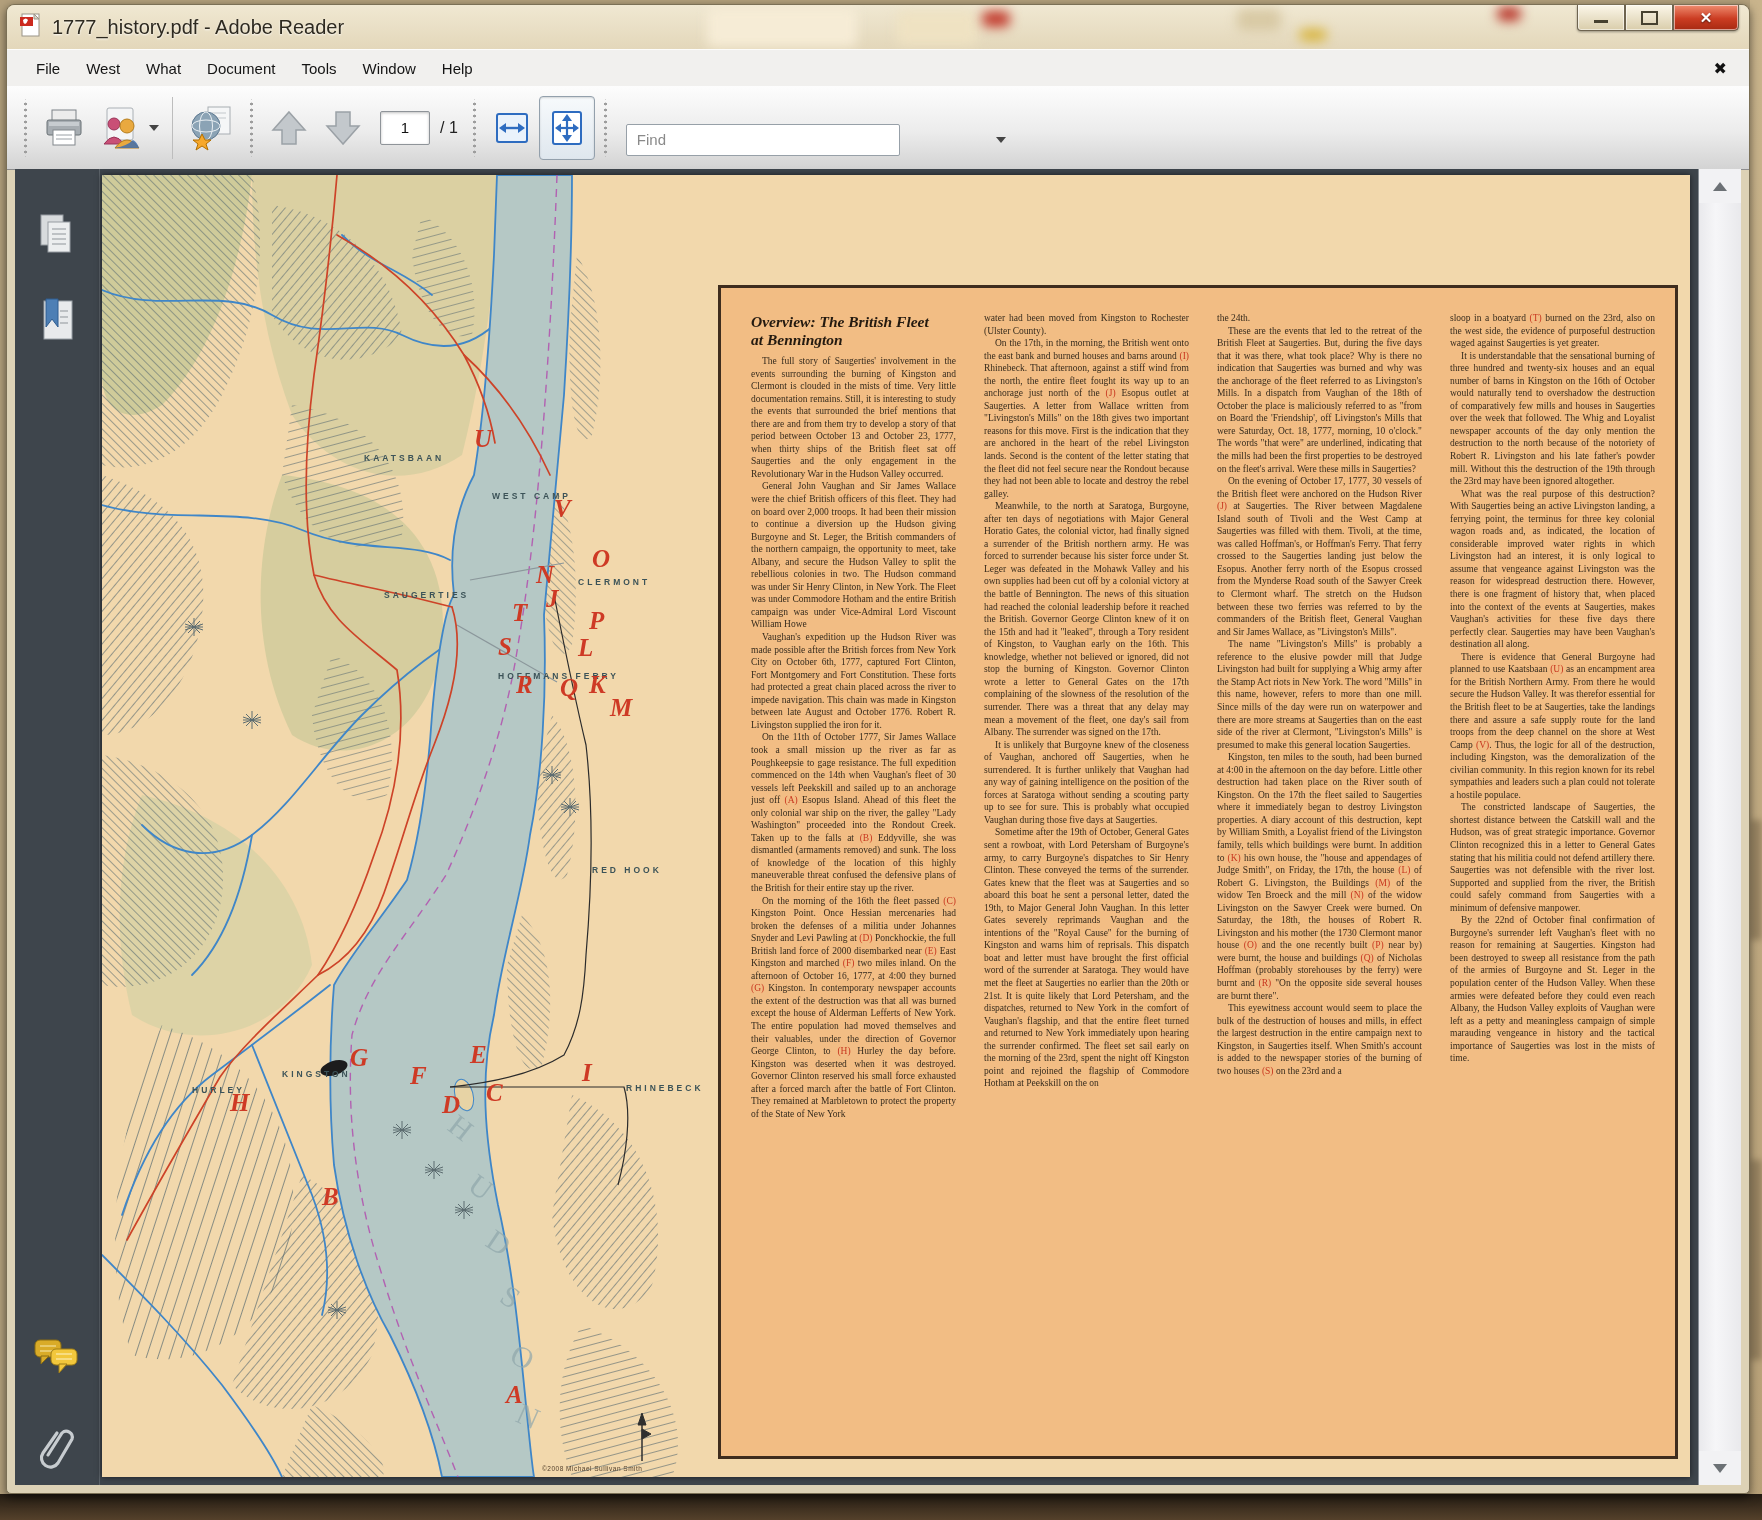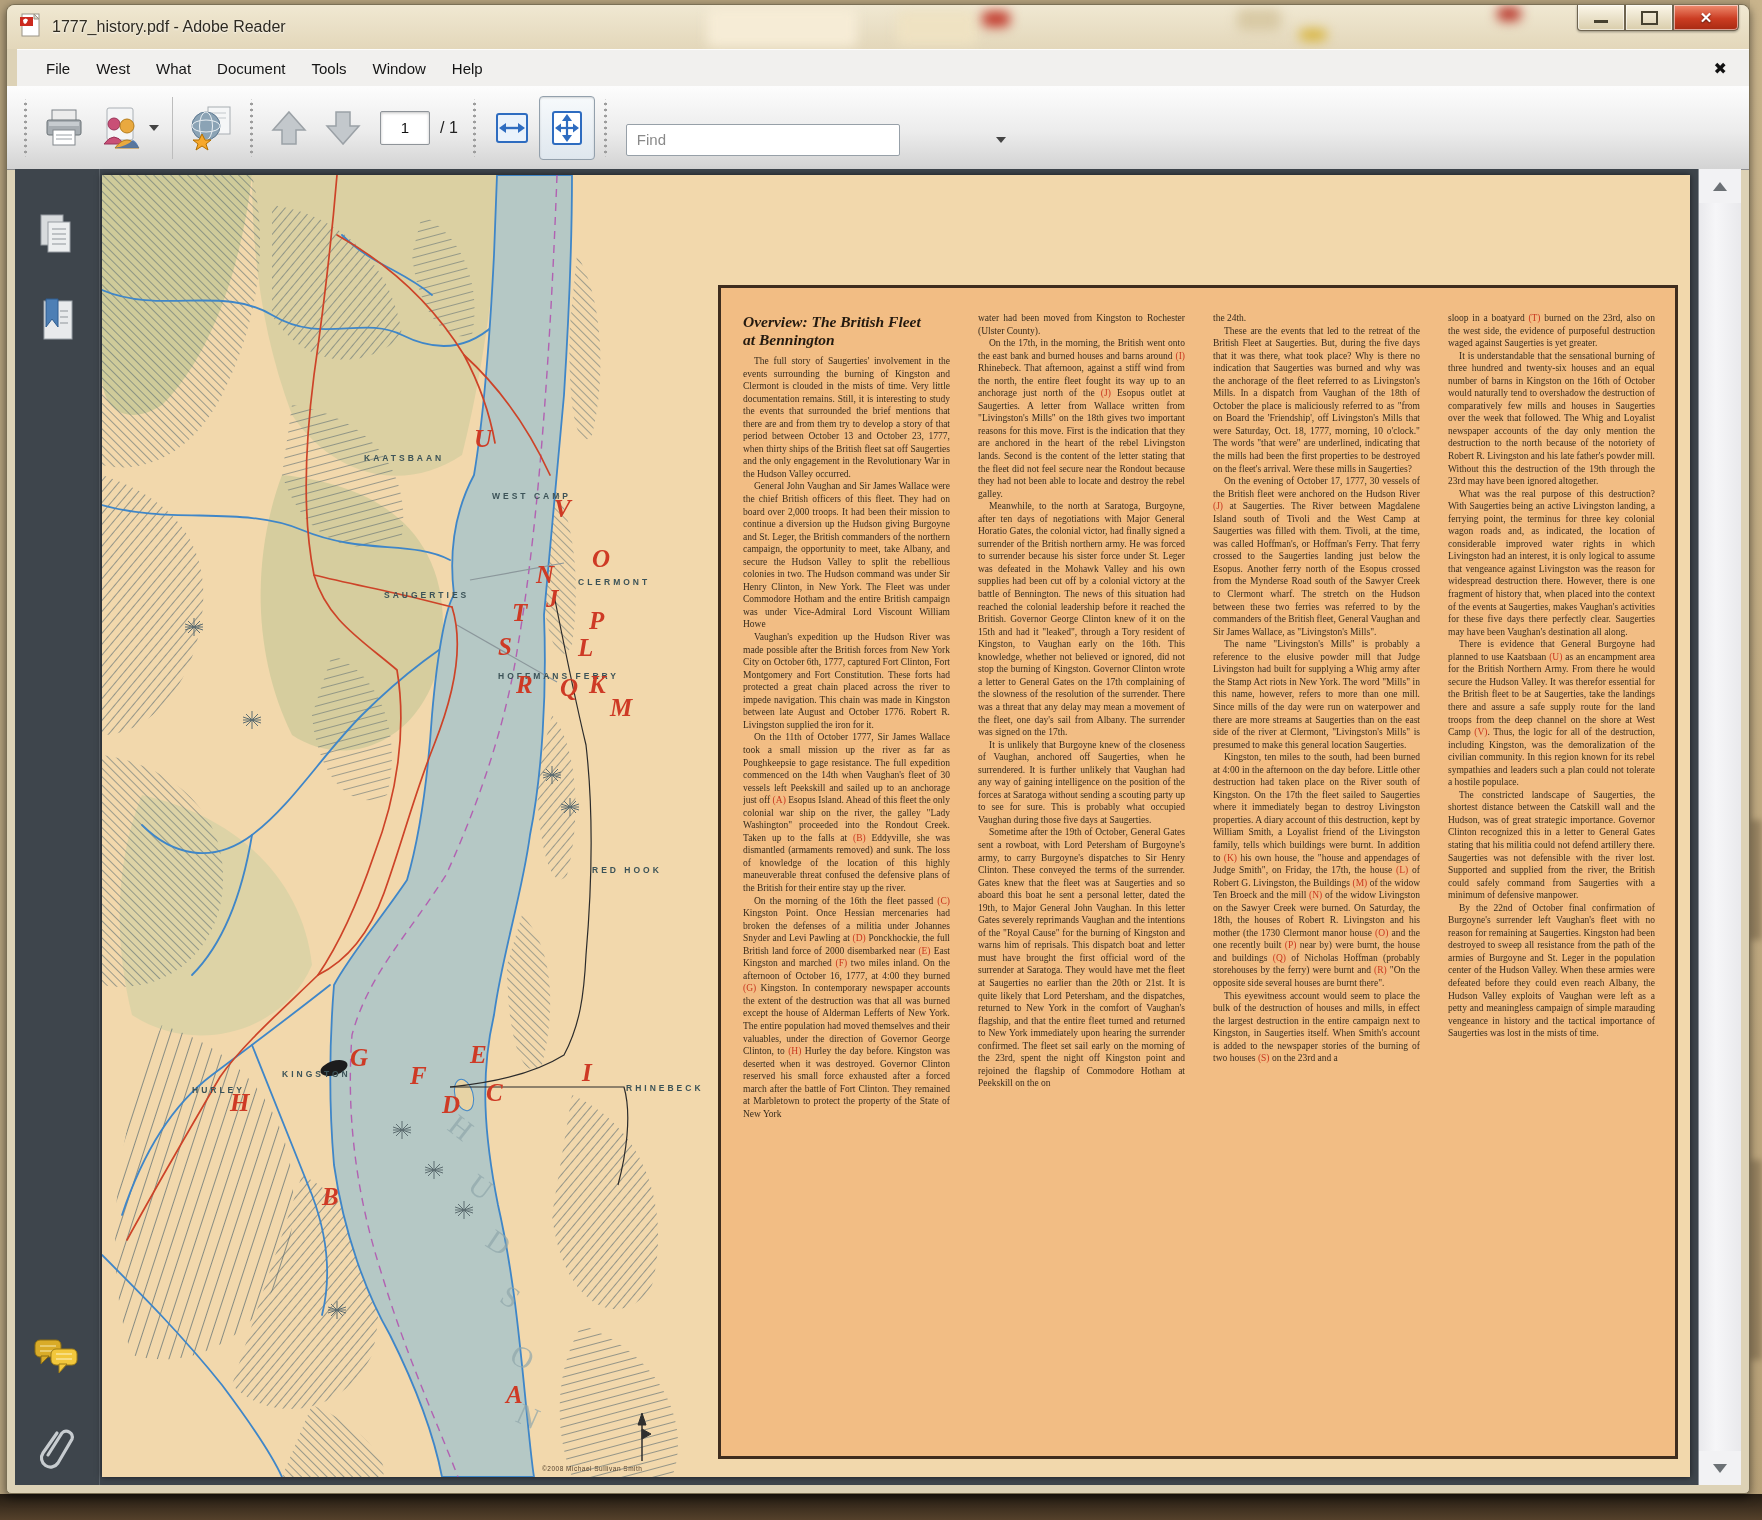--- a/index.html
+++ b/index.html
@@ -14,35 +14,35 @@
      background:linear-gradient(#241c13,#55412b);}
 
   
   .window{position:absolute;left:6px;top:4px;width:1742px;height:1488px;
      background:#ddd2b6;border:1px solid #7b7056;border-radius:8px 8px 5px 5px;
      box-shadow:0 3px 10px rgba(0,0,0,.55);}
   .titlebar{position:absolute;left:0;top:0;right:0;height:44px;border-radius:8px 8px 0 0;
      background:linear-gradient(#f0e8d2,#e3d7ba);overflow:hidden;}
   .titlebar .blob{position:absolute;border-radius:6px;filter:blur(6px);}
   .title-left{position:absolute;left:12px;top:0;height:44px;display:flex;align-items:center;gap:9px;z-index:3}
-  .title-text{font-size:16px;color:#2e2a20;text-shadow:0 1px 2px rgba(255,255,255,.9);}
+  .title-text{font-size:20px;color:#2e2a20;text-shadow:0 1px 2px rgba(255,255,255,.9);}
   .winbtns{position:absolute;right:10px;top:0;display:flex;z-index:4;
      filter:drop-shadow(0 1px 1px rgba(0,0,0,.35));}
   .wbtn{width:46px;height:25px;border:1px solid #6e6450;border-top:none;
      display:flex;align-items:center;justify-content:center;
      box-shadow:inset 0 0 0 1px rgba(255,255,255,.55);}
   .wbtn.min{border-radius:0 0 0 4px;background:linear-gradient(#fcf7e9,#d9cdab);}
   .wbtn.max{background:linear-gradient(#fcf7e9,#d9cdab);}
   .wbtn.close{width:64px;border-radius:0 0 5px 0;background:linear-gradient(#ef8d70,#cb3c22 55%,#a72a12);
      color:#fff;font-weight:bold;font-size:15px;text-shadow:0 1px 2px rgba(0,0,0,.6);}
   .glyph-min{width:14px;height:3px;background:#46412f;margin-top:8px;}
   .glyph-max{width:13px;height:10px;border:2px solid #46412f;background:transparent;}
 
   
-  .menubar{position:absolute;left:10px;top:44px;right:0;height:36px;background:#f1f0ee;
+  .menubar{position:absolute;left:0;top:44px;right:0;height:36px;background:#f1f0ee;
      border-top:1px solid #fdfdfc;border-bottom:1px solid #b3b3b3;
      display:flex;align-items:center;padding:0 16px;}
   .menu-item{font-size:15px;color:#141414;padding:5px 13px;cursor:default;}
   .menu-close{margin-left:auto;font-size:16px;color:#111;padding:0 6px;}
 
   
   .toolbar{position:absolute;left:0;top:81px;right:0;height:83px;
      background:linear-gradient(#fdfdfd,#ececec 55%,#d3d3d3);
      border-bottom:1px solid #8d8d8d;display:flex;align-items:center;padding:0 8px;}
   .grabber{width:7px;height:58px;margin:0 7px;
@@ -80,21 +80,21 @@
      border-top:9px solid #6c7175;}
 
   
   .page{position:absolute;left:2px;top:6px;width:1588px;height:1302px;background:#f2d8ac;
      box-shadow:0 0 6px rgba(0,0,0,.6);}
   #mapsvg{position:absolute;left:0;top:0;}
 
   .textbox{position:absolute;left:616px;top:110px;width:960px;height:1174px;
      background:#f2bd84;border:3px solid #3f2d1e;box-sizing:border-box;
      padding:24px 20px 18px 22px;}
-  .cols{display:flex;gap:28px;height:100%;overflow:hidden;}
+  .cols{display:flex;gap:28px;height:100%;overflow:hidden;margin-left:8px;}
   .col{flex:1;overflow:hidden;text-align:justify;}
   .col h3{font-family:"Liberation Serif",serif;font-style:italic;font-weight:bold;
      font-size:15.5px;line-height:17.5px;color:#241a10;margin:1px 0 7px 0;}
   p.para{font-family:"Liberation Serif",serif;font-size:9.5px;line-height:12.55px;
      color:#362b1d;margin:0;}
   p.ind{text-indent:11px;}
   .ref{color:#c8371f;}
 
   
   .maplabel{font-family:"Liberation Sans",sans-serif;font-size:8.5px;font-weight:bold;

